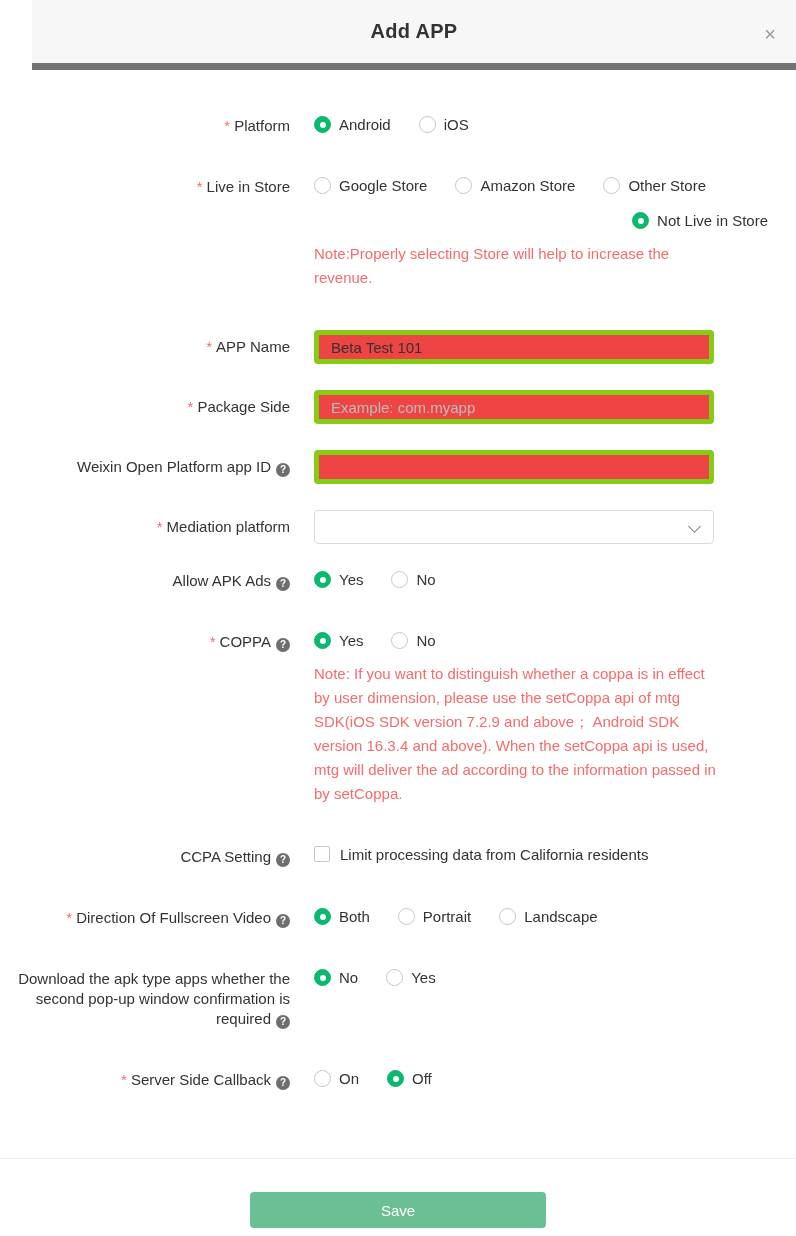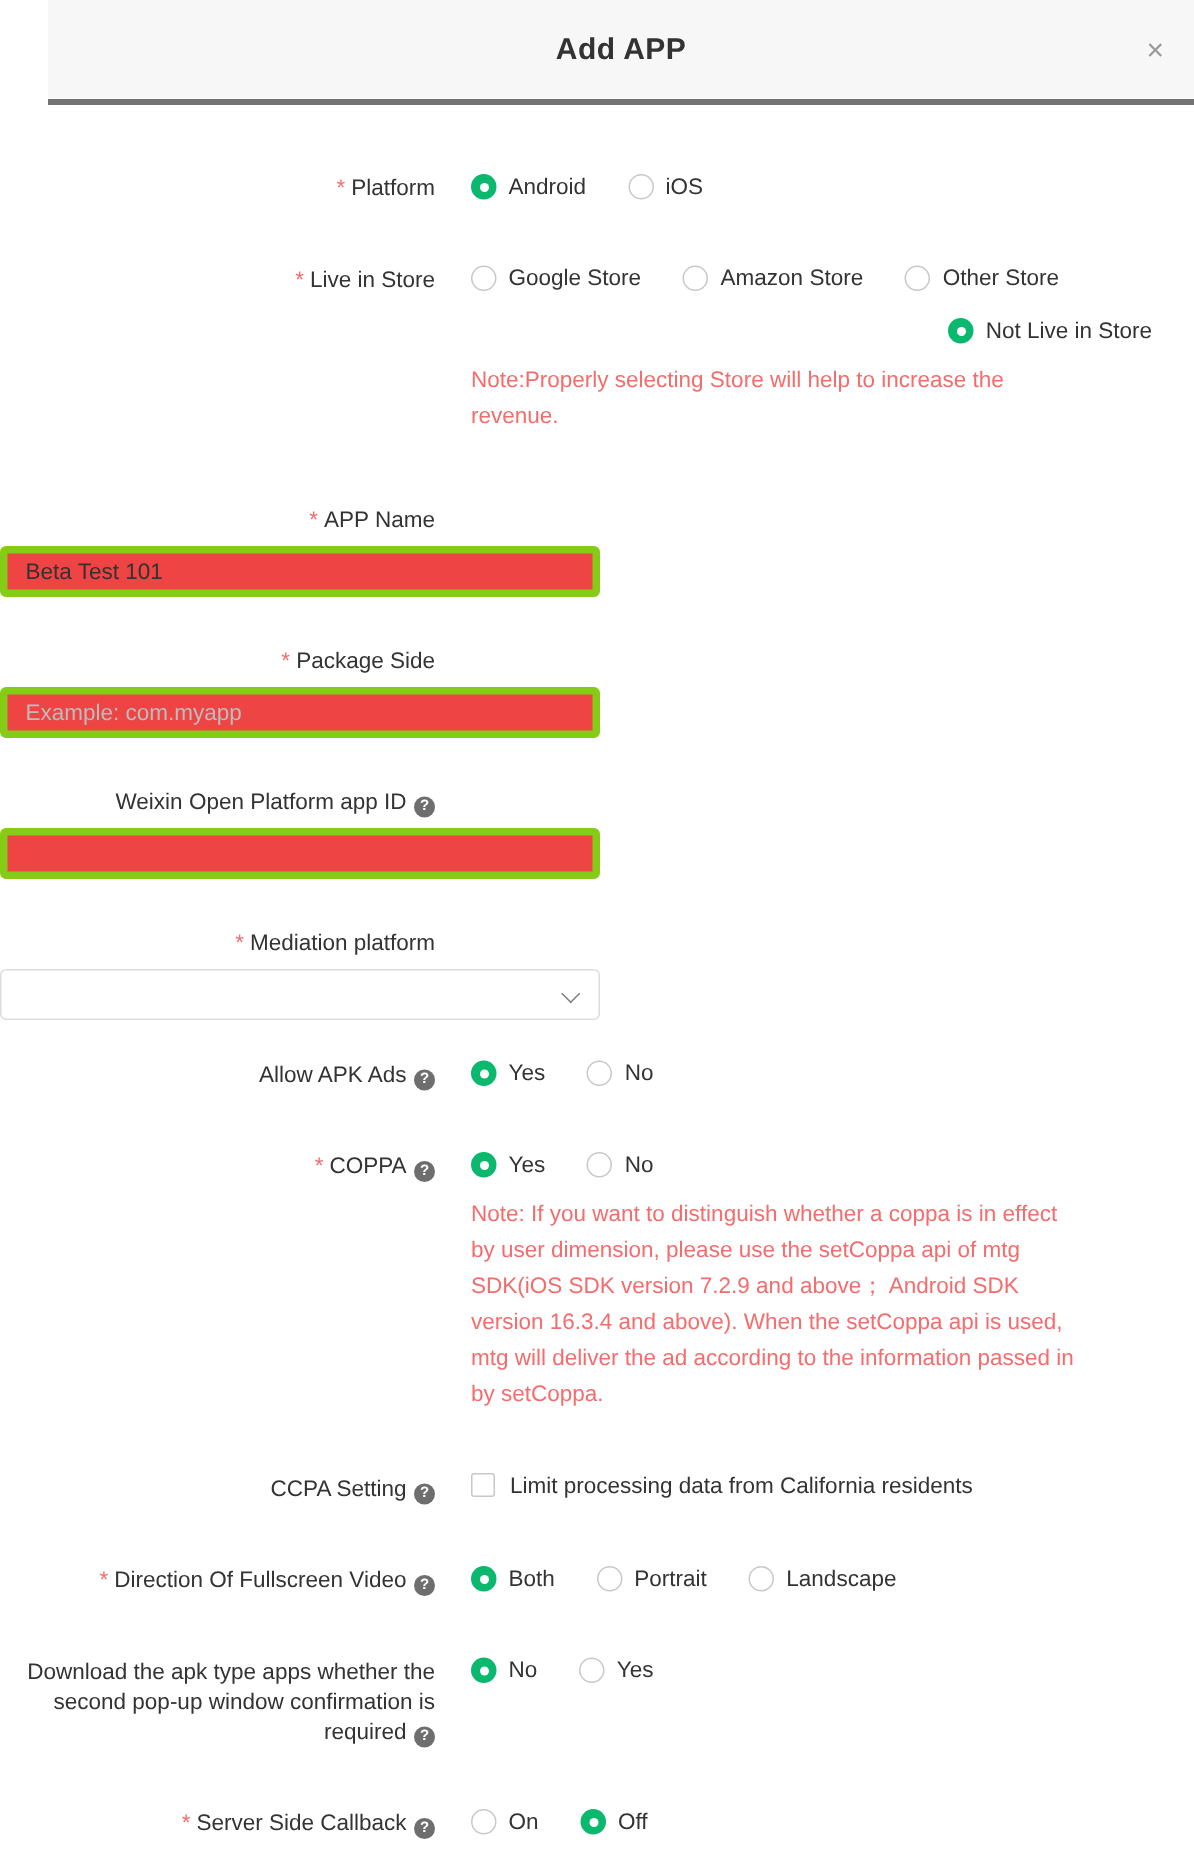--- a/index.html
+++ b/index.html
@@ -6,33 +6,33 @@
   html,body { background:#fff; }
   body {
     width:796px; min-height:1236px; margin:0 auto;
     font-family:"Liberation Sans", sans-serif;
     color:#333;
   }
   .modal { width:796px; background:#fff; }
 
   
   .modal-header {
-    height:70px; background:#f7f7f7; border-bottom:4px solid #737373;
+    height:70px; background:#f7f7f7; border-bottom:7px solid #737373;
     display:flex; align-items:center; justify-content:center; position:relative;margin-left:32px;
   }
   .modal-title { font-size:20px; font-weight:bold; color:#333; letter-spacing:.3px; }
   .close-x {
     position:absolute; right:18px; top:22px; font-size:20px; color:#999;
     cursor:pointer; line-height:1; padding:2px;
   }
 
   
   .form { padding-top:45px; }
   .row { display:flex; align-items:flex-start; margin-bottom:40px; }
-  .row.input-row { margin-bottom:26px;flex-direction:column; }
+  .row.input-row { margin-bottom:26px; }
   .label-col {
     flex:none; width:314px; padding-right:24px; text-align:right;
     font-size:15px; color:#333; line-height:20px; padding-top:1px;
   }
   .input-row .label-col { line-height:34px; padding-top:0; }
   .req { color:var(--danger); margin-right:4px; }
   .control-col { flex:1; min-width:0; }
 
   
   .qicon {

